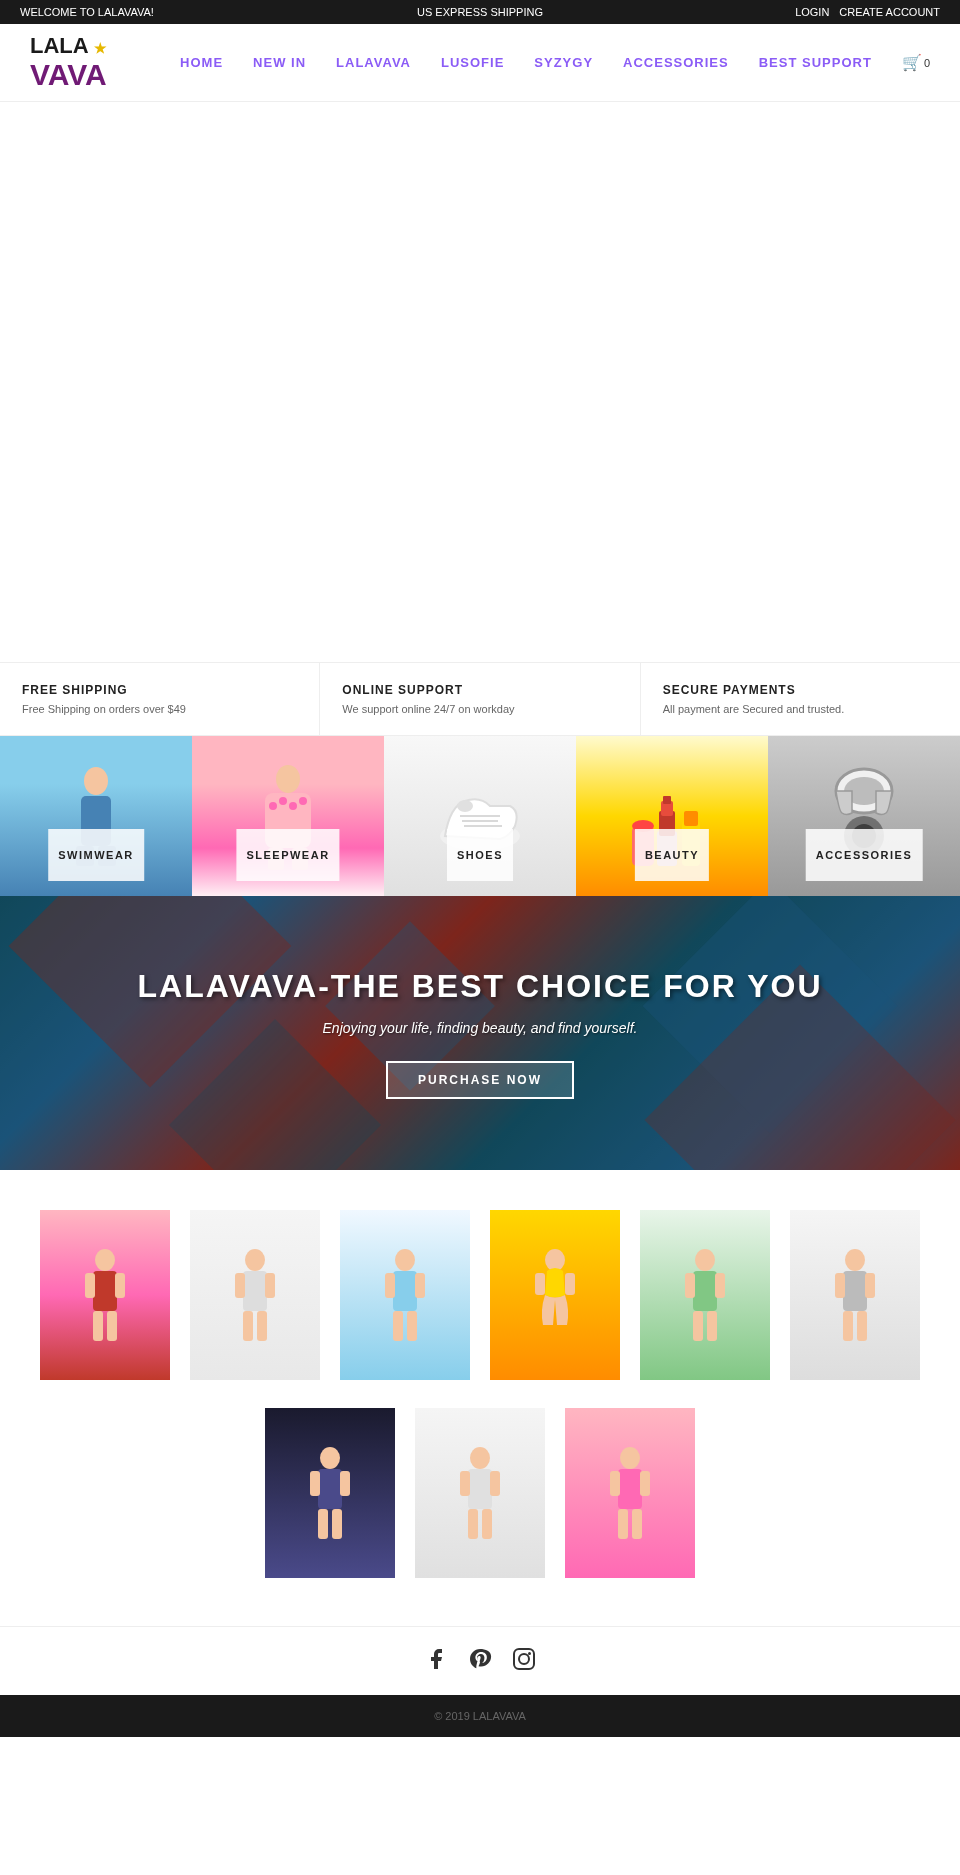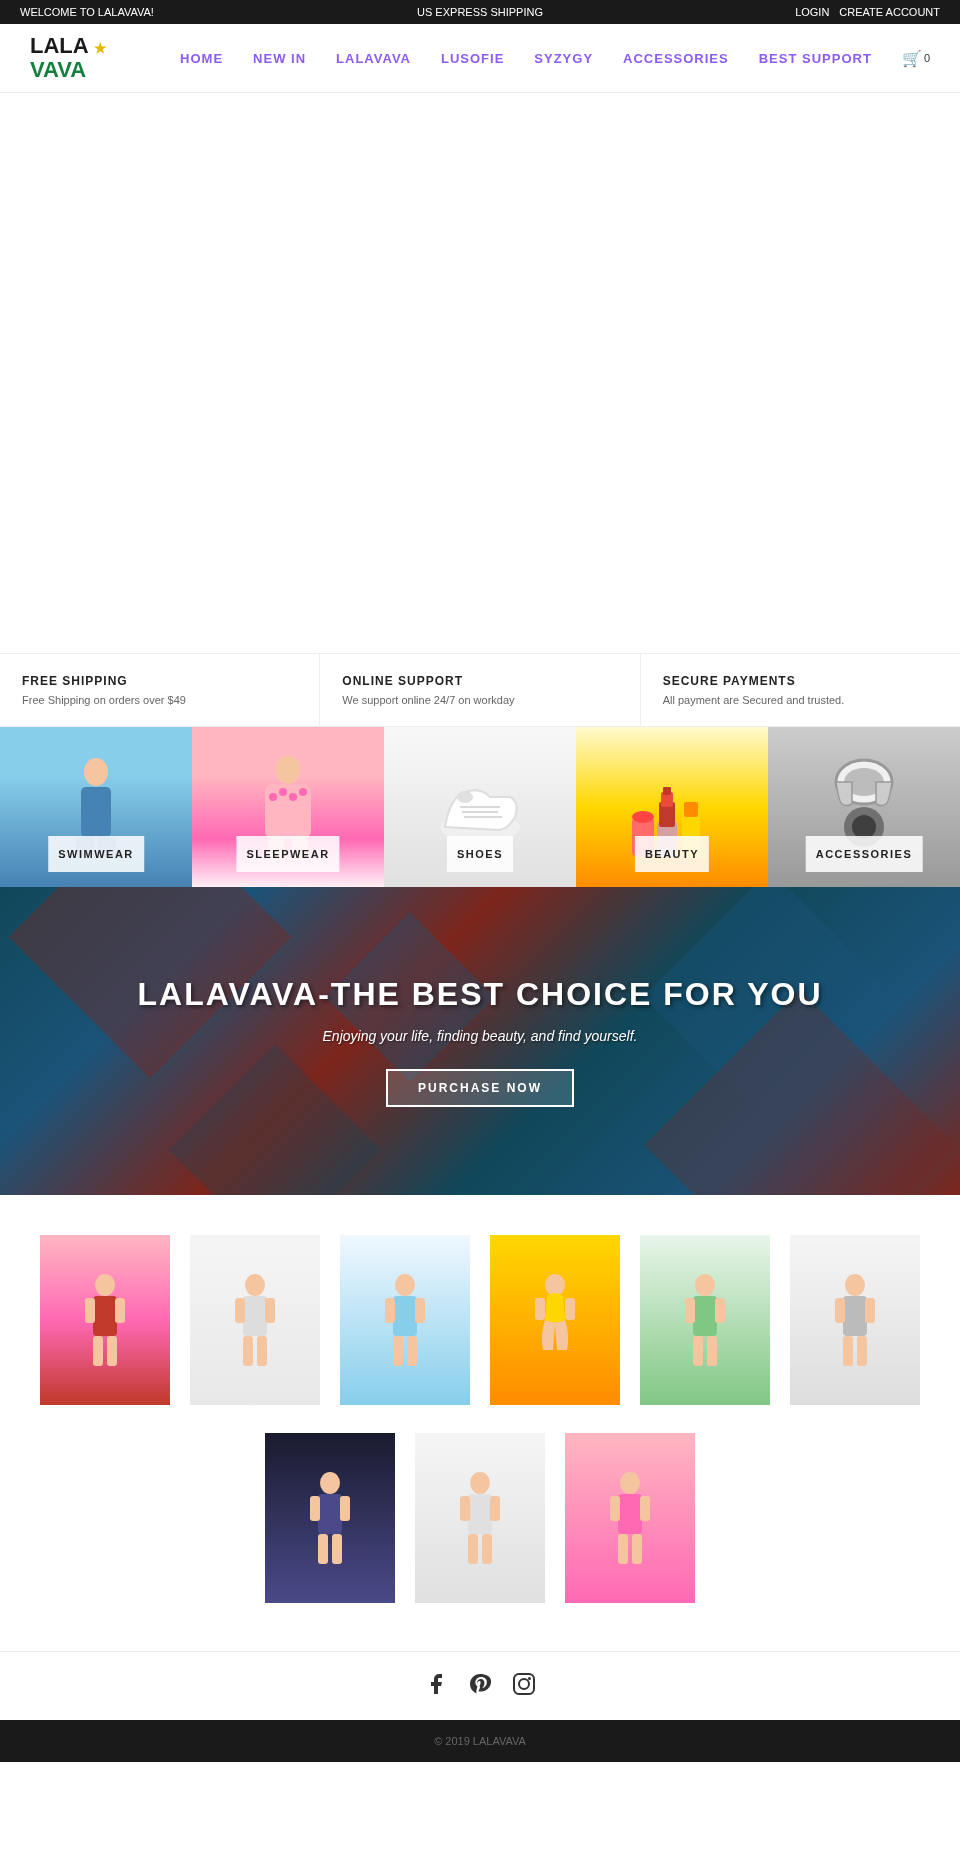--- a/index.html
+++ b/index.html
@@ -97,21 +97,21 @@
     .category-label {
       position: absolute;
       bottom: 15px;
       left: 50%;
       transform: translateX(-50%);
       background: rgba(255,255,255,0.85);
       color: #222;
       font-size: 11px;
       font-weight: bold;
       letter-spacing: 1.5px;
-      padding: 12px 10px;
+      padding: 20px 10px;
       white-space: nowrap;
     }
 
     
     .cat-swimwear-img {
       background: linear-gradient(to bottom, #87ceeb 30%, #4682b4 100%);
       width: 100%; height: 100%;
       display: flex; align-items: center; justify-content: center;
       font-size: 40px;
     }
@@ -136,21 +136,21 @@
     .cat-accessories-img {
       background: linear-gradient(to bottom, #ccc 0%, #999 100%);
       width: 100%; height: 100%;
       display: flex; align-items: center; justify-content: center;
       font-size: 40px;
     }
 
     
     .banner {
       width: 100%;
-      height: 308px;
+      height: 274px;
       background: linear-gradient(135deg, #1a6e8a 0%, #2980b9 20%, #c0392b 40%, #1a6e8a 60%, #2980b9 80%, #c0392b 100%);
       display: flex;
       flex-direction: column;
       align-items: center;
       justify-content: center;
       position: relative;
       overflow: hidden;
     }
     .banner-overlay {
       position: absolute;
@@ -257,21 +257,21 @@
   </div>
 </div>
 
 <div class="header">
   <div class="logo">
     <div style="font-family: Arial Black, sans-serif; line-height: 1.1;">
       <div style="font-size:22px; font-weight:900; color:#1a1a1a;">
         <span>LALA</span>
         <span style="color:#e6b800; font-size:14px;">★</span>
       </div>
-      <div style="font-size:22px; font-weight:900; color:#15803d;">
+      <div style="font-size:30px; font-weight:900; color:#701a75;">
         <span>VAVA</span>
       </div>
     </div>
   </div>
   <nav>
     <a>HOME</a>
     <a>NEW IN</a>
     <a>LALAVAVA</a>
     <a>LUSOFIE</a>
     <a>SYZYGY</a>

